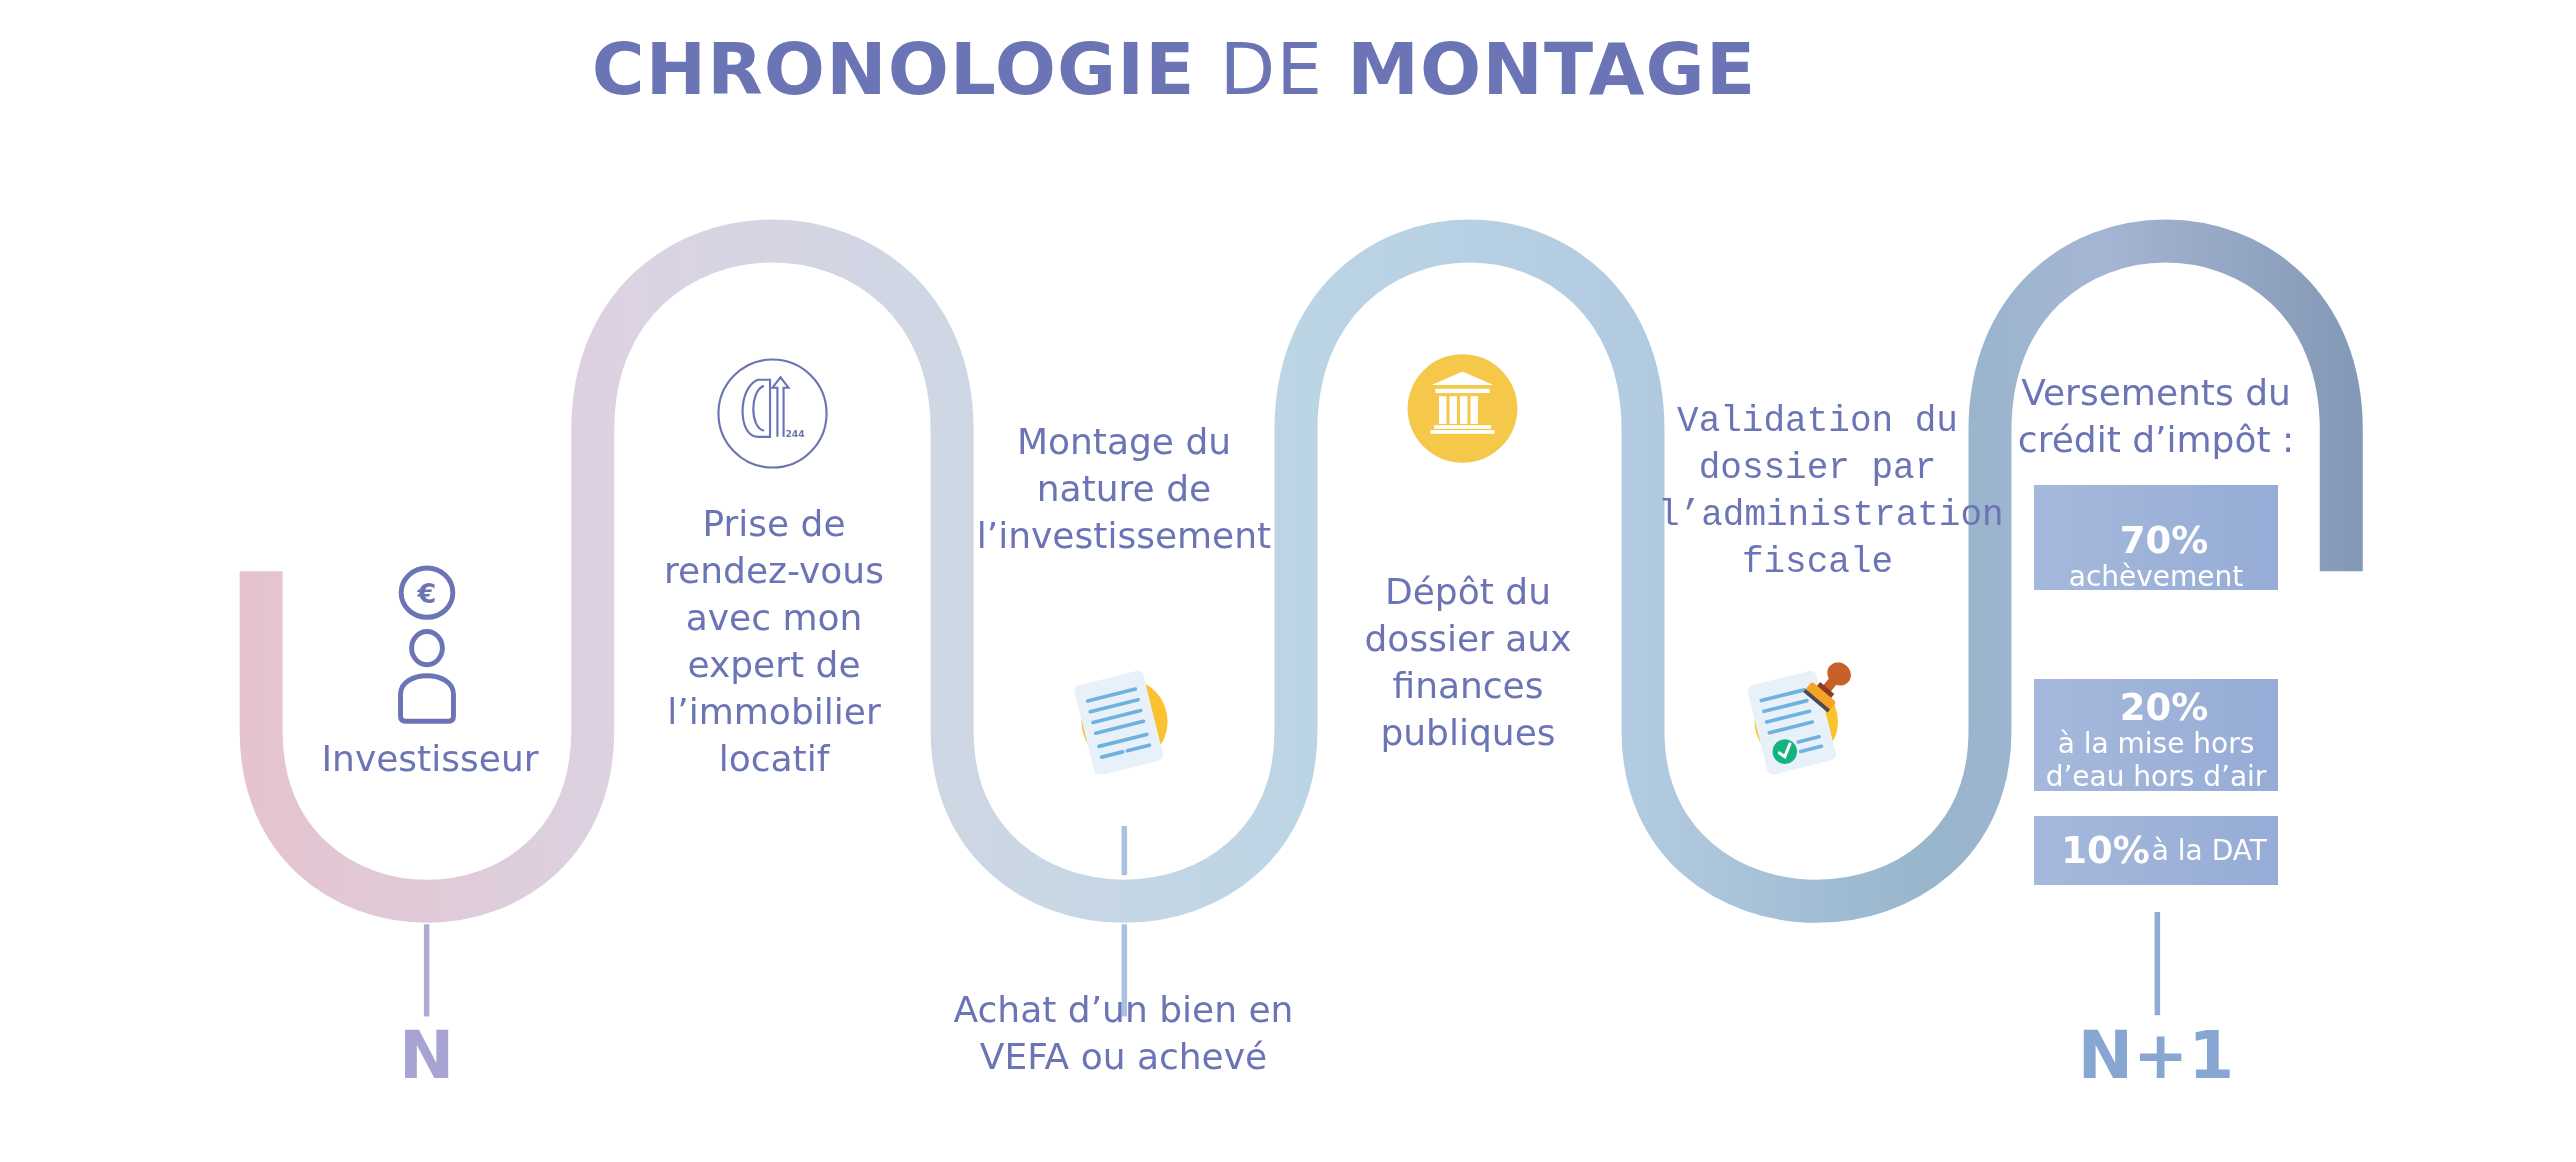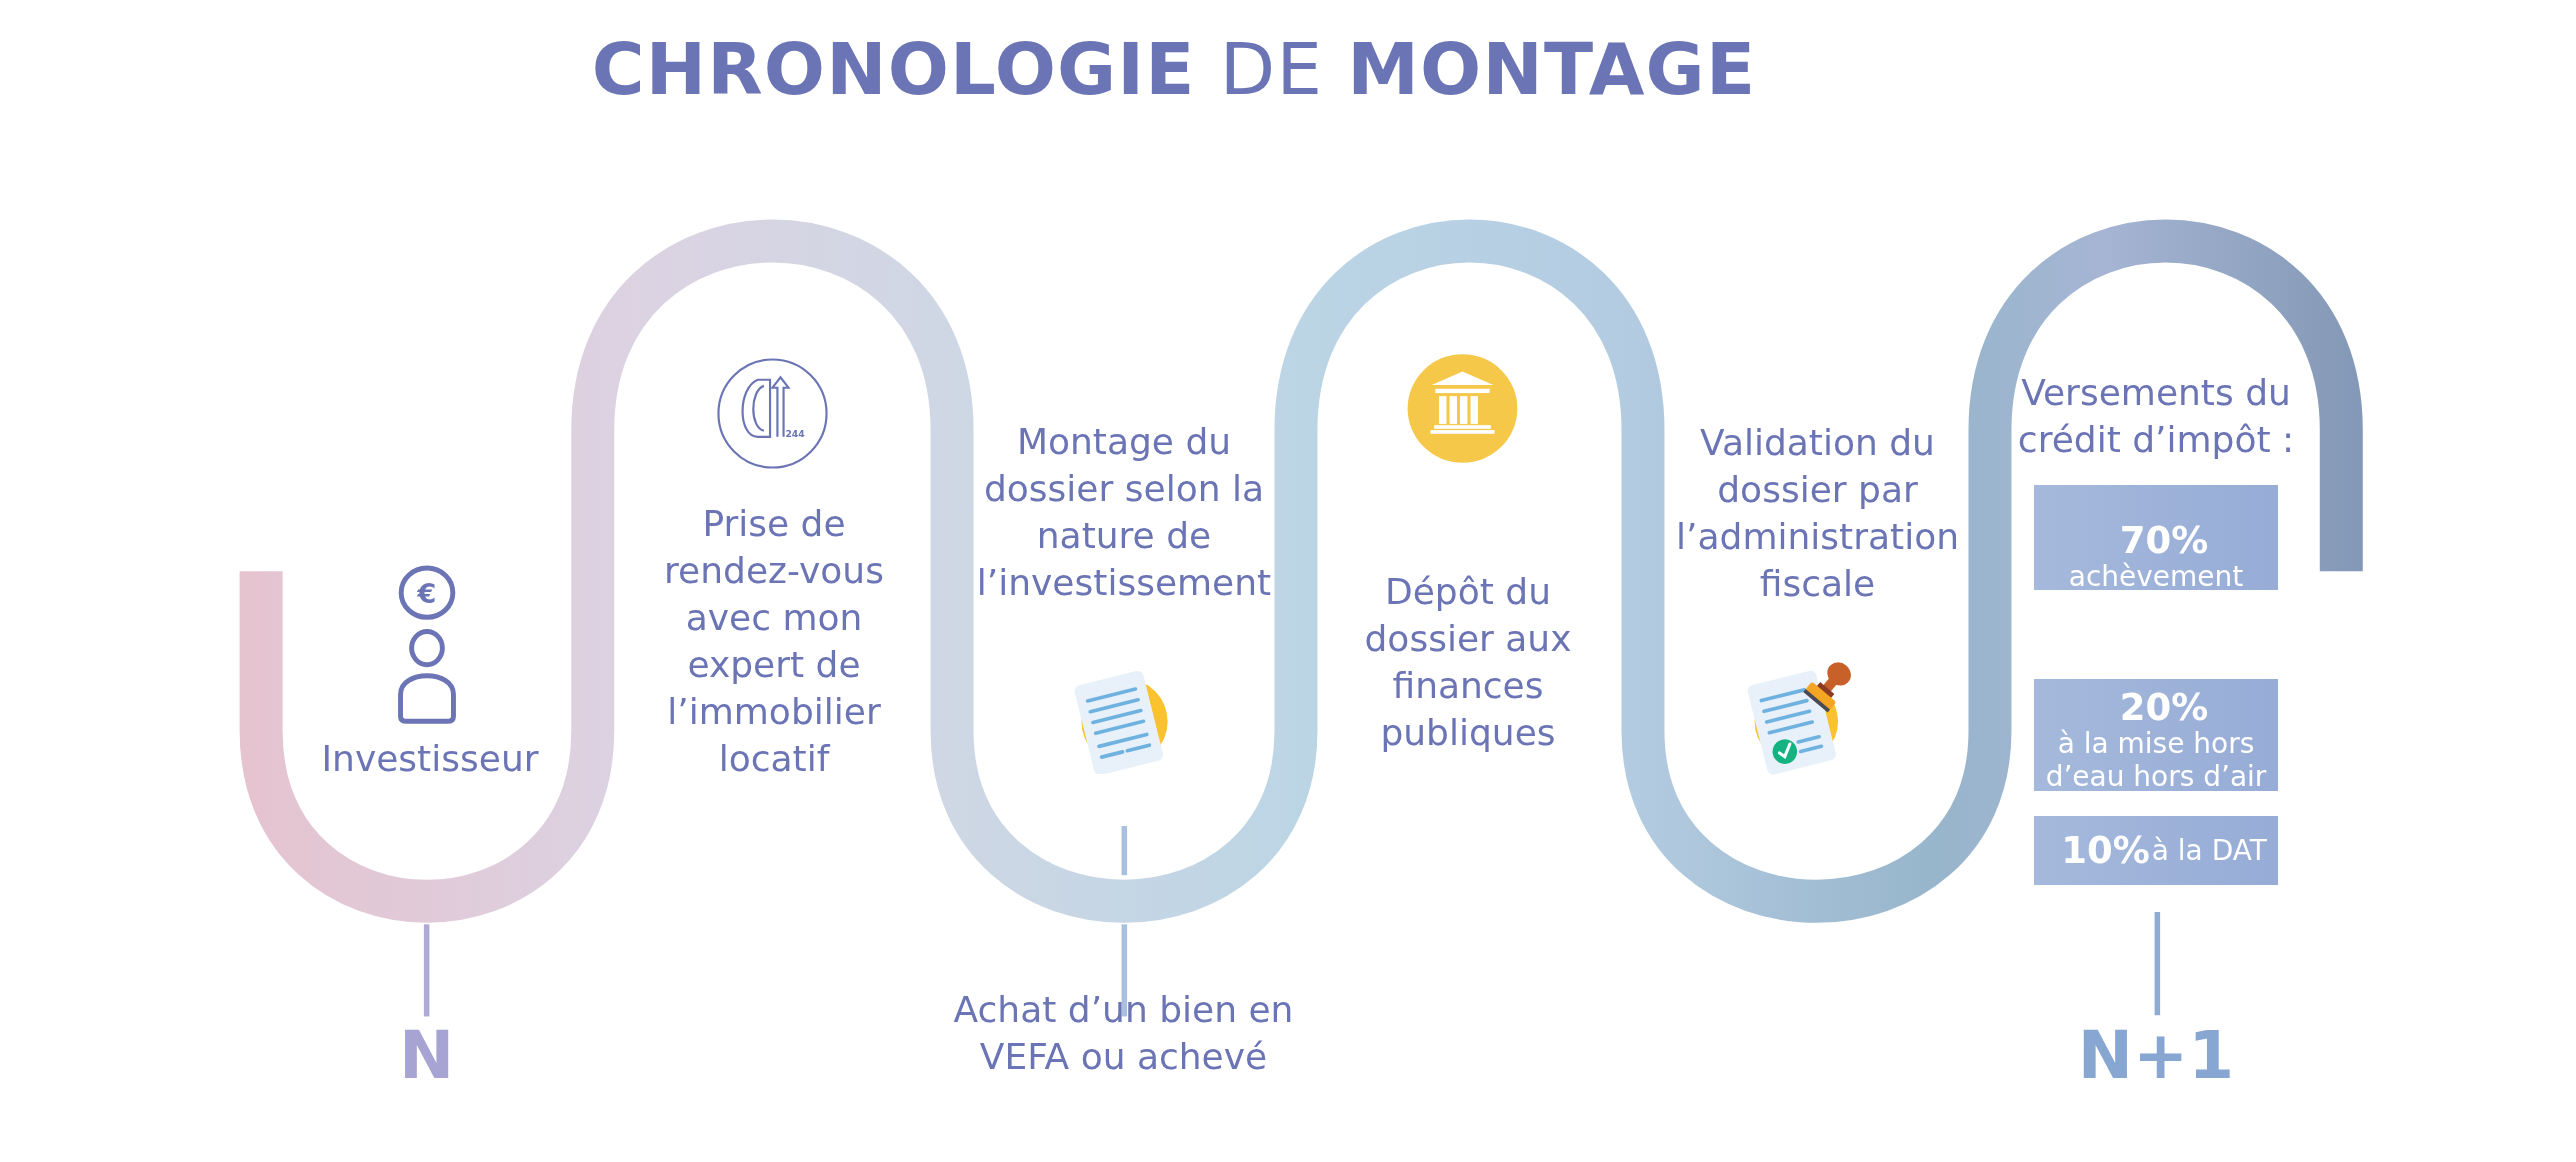--- a/index.html
+++ b/index.html
@@ -89,21 +89,20 @@
   <span>Prise de</span>
   <span>rendez-vous</span>
   <span>avec mon</span>
   <span>expert de</span>
   <span>l’immobilier</span>
   <span>locatif</span>
 </div>
 
 <div class="step-text" style="left:958px; top:418px; width:332px;">
   <span>Montage du</span>
-  <span>dossier selon la</span>
   <span>nature de</span>
   <span>l’investissement</span>
 </div>
 <div class="icon" style="left:1066px; top:663px; width:117px; height:111px;">
   <svg width="117" height="111" viewBox="0 0 190 180">
     <circle cx="95" cy="95" r="70" fill="#f9c22e"></circle>
     <g transform="rotate(-14 95 95)">
       <rect x="28" y="20" width="115" height="150" rx="10" fill="#e8f1fa"></rect>
       <g stroke="#6fb2e0" stroke-width="6" stroke-linecap="round">
         <line x1="45" y1="48" x2="125" y2="48"></line>
@@ -131,21 +130,21 @@
     <rect x="38" y="125" width="104" height="6" fill="#ffffff"></rect>
   </svg>
 </div>
 <div class="step-text" style="left:1339px; top:568px; width:258px;">
   <span>Dépôt du</span>
   <span>dossier aux</span>
   <span>finances</span>
   <span>publiques</span>
 </div>
 
-<div class="step-text" style="left:1658px; top:419px; width:319px;">
+<div class="step-text" style="left:1658px; top:398px; width:319px;font-family:Liberation Mono, monospace;">
   <span>Validation du</span>
   <span>dossier par</span>
   <span>l’administration</span>
   <span>fiscale</span>
 </div>
 <div class="icon" style="left:1738px; top:657px; width:135px; height:123px;">
   <svg width="135" height="123" viewBox="0 0 220 200">
     <circle cx="95" cy="105" r="68" fill="#f9c22e"></circle>
     <g transform="rotate(-14 95 105)">
       <rect x="30" y="30" width="115" height="150" rx="10" fill="#e8f1fa"></rect>

